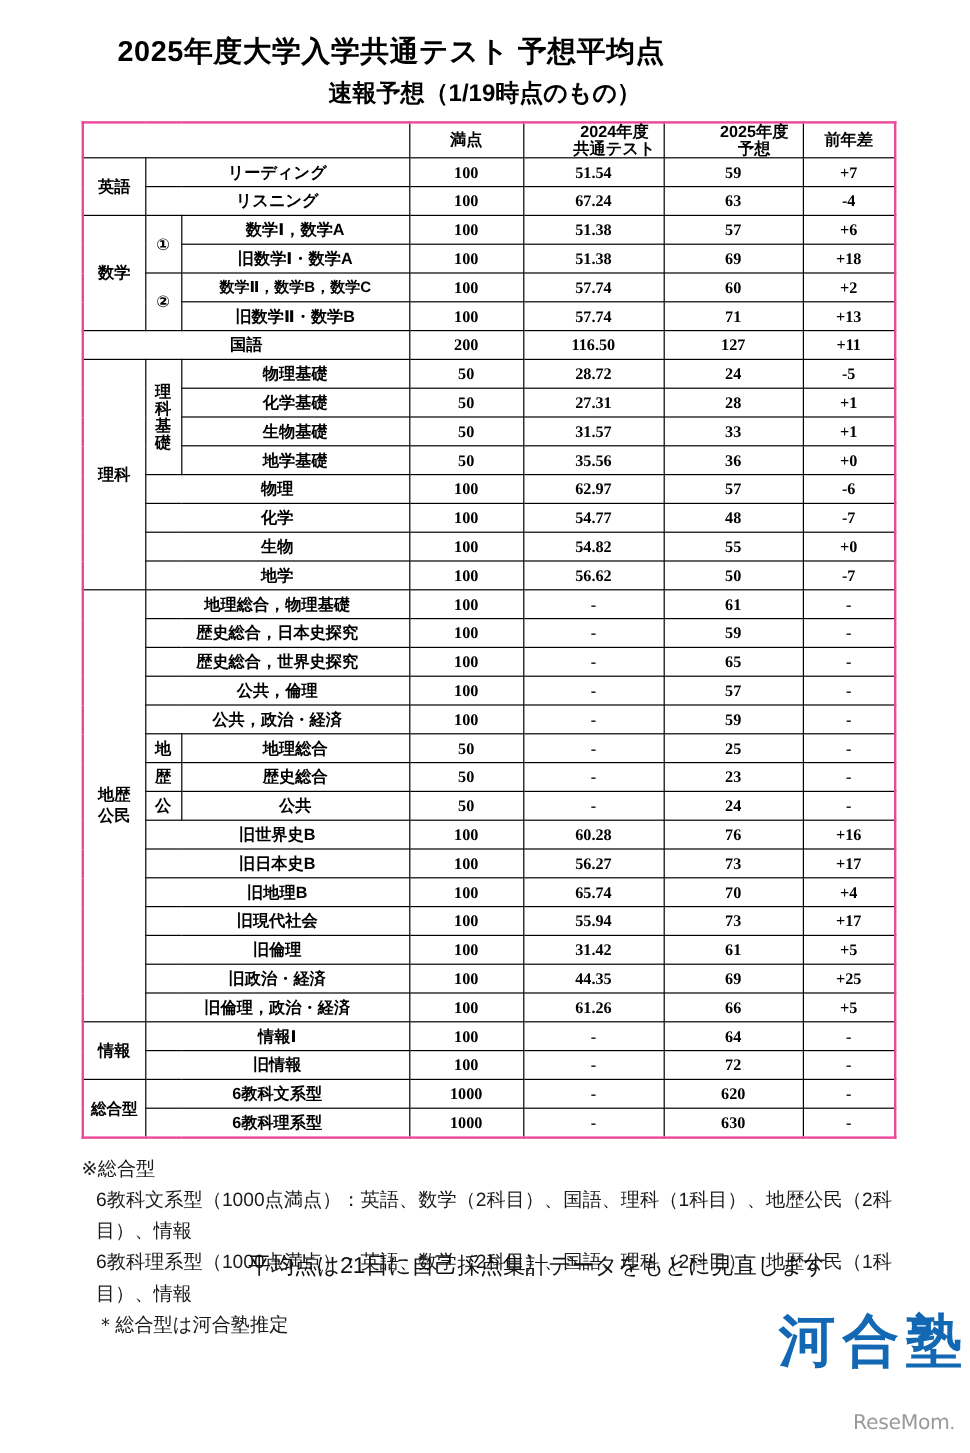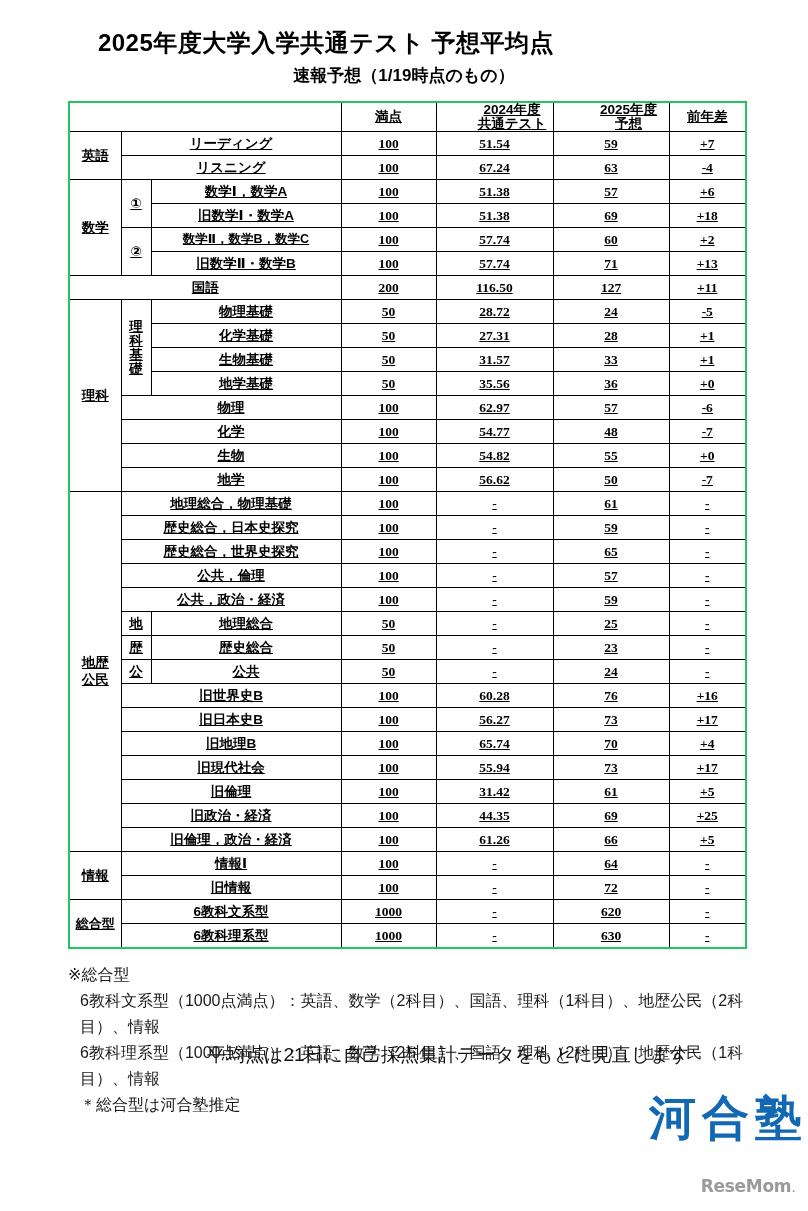--- a/index.html
+++ b/index.html
@@ -26,37 +26,36 @@
     font-size: 24px;
     font-weight: bold;
     letter-spacing: 0.5px;
   }
   .title-sub {
     position: absolute;
     top: 64px;
     left: 0;
     width: 808px;
     text-align: center;
-    font-size: 17px;
+    font-size: 20px;
     font-weight: bold;
   }
 
   
   .tbl-wrap {
     position: absolute;
     left: 68px;
     top: 101px;
     width: 677px;
   }
   table.scores {
     border-collapse: collapse;
     table-layout: fixed;
     width: 677px;
-    border: 2px solid #22c55e;
-    text-decoration: underline;
+    border: 2px solid #ec4899;
   }
   table.scores td, table.scores th {
     border: 1px solid #000;
     padding: 0;
     font-size: 13.5px;
     font-weight: bold;
     text-align: center;
     vertical-align: middle;
     height: 23px;
     line-height: 1.05;
@@ -152,21 +151,21 @@
   
   .watermark {
     position: absolute;
     right: 12px;
     top: 1176px;
     text-align: right;
   }
   .watermark .wm-text {
     font-family: "DejaVu Sans", sans-serif;
     font-size: 17px;
-    font-weight: bold;
+    font-weight: normal;
     color: #9a9a9a;
     letter-spacing: -0.3px;
   }
   .watermark .wm-dot { font-size: 17px; color: #9a9a9a; }
 </style>
 </head>
 <body>
 
 <div class="title-main">2025年度大学入学共通テスト 予想平均点</div>
 <div class="title-sub">速報予想（1/19時点のもの）</div>

